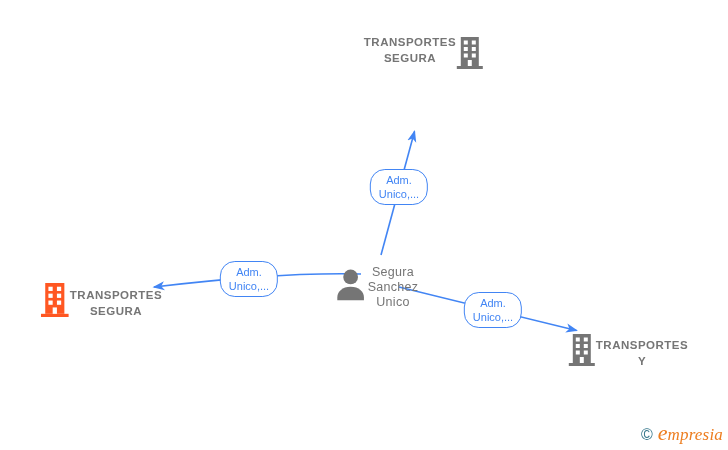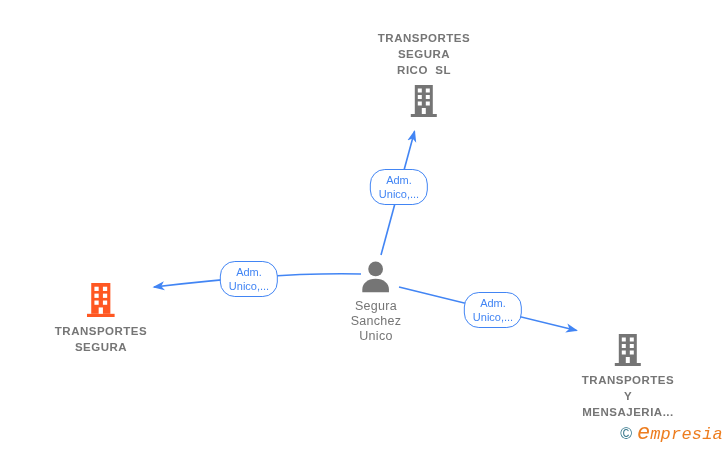--- a/index.html
+++ b/index.html
@@ -22,21 +22,21 @@
   .edge {
     stroke: var(--edge-blue, #4285f4);
     stroke-width: 1.6;
     fill: none;
   }
   .arrowhead { fill: var(--edge-blue, #4285f4); }
 
   .node {
     position: absolute;
     display: flex;
-    flex-direction: column;
+    flex-direction: row;
     align-items: center;
     transform: translateX(-50%);
     cursor: pointer;
   }
   .company-label {
     color: var(--text-gray, #757575);
     font-size: 11.5px;
     font-weight: 700;
     line-height: 16px;
     letter-spacing: 0.5px;
@@ -79,21 +79,21 @@
     align-items: baseline;
     gap: 5px;
     cursor: pointer;
   }
   .copyright {
     color: var(--copyright-teal, #33758a);
     font-size: 16px;
     line-height: 16px;
   }
   .brand {
-    font-family: Liberation Mono, monospace;
+    font-family: Liberation Serif, serif;
     font-style: italic;
     color: var(--brand-orange, #ed7d1f);
   }
   .brand-e { font-size: 22px; font-style: italic; }
   .brand-rest { font-size: 17px; font-style: italic; letter-spacing: 0.2px; }
 </style>
 </head>
 <body>
 
 <div class="canvas">
@@ -123,21 +123,20 @@
     </defs>
     <path class="edge" d="M381,255 L414.5,131.5" marker-end="url(#arrow)"></path>
     <path class="edge" d="M361,274 Q280,272 154,287" marker-end="url(#arrow)"></path>
     <path class="edge" d="M399,287 L576.5,330.5" marker-end="url(#arrow)"></path>
   </svg>
 
   <div class="node" style="left:424px; top:30px;">
     <div class="company-label">
       <span class="label-line">TRANSPORTES</span>
       <span class="label-line">SEGURA</span>
-      <span class="label-line">RICO  SL</span>
     </div>
     <svg class="building-gray icon-gap-top" width="28" height="32" viewBox="0 0 28 32">
         <use href="#building-symbol"></use>
       </svg>
   </div>
 
   <div class="node" style="left:101px; top:283px;">
     <svg class="building-orange icon-gap-bottom" width="30" height="34" viewBox="0 0 28 32">
         <use href="#building-symbol"></use>
       </svg>
@@ -147,21 +146,20 @@
     </div>
   </div>
 
   <div class="node" style="left:628px; top:334px;">
     <svg class="building-gray icon-gap-bottom" width="28" height="32" viewBox="0 0 28 32">
         <use href="#building-symbol"></use>
       </svg>
     <div class="company-label">
       <span class="label-line">TRANSPORTES</span>
       <span class="label-line">Y</span>
-      <span class="label-line">MENSAJERIA...</span>
     </div>
   </div>
 
   <div class="node" style="left:376px; top:261px;">
     <svg class="person-glyph" width="34" height="34" viewBox="0 0 24 24">
         <use href="#person-symbol"></use>
       </svg>
     <div class="person-label" style="margin-top:4px;">
       <span class="label-line">Segura</span>
       <span class="label-line">Sanchez</span>

